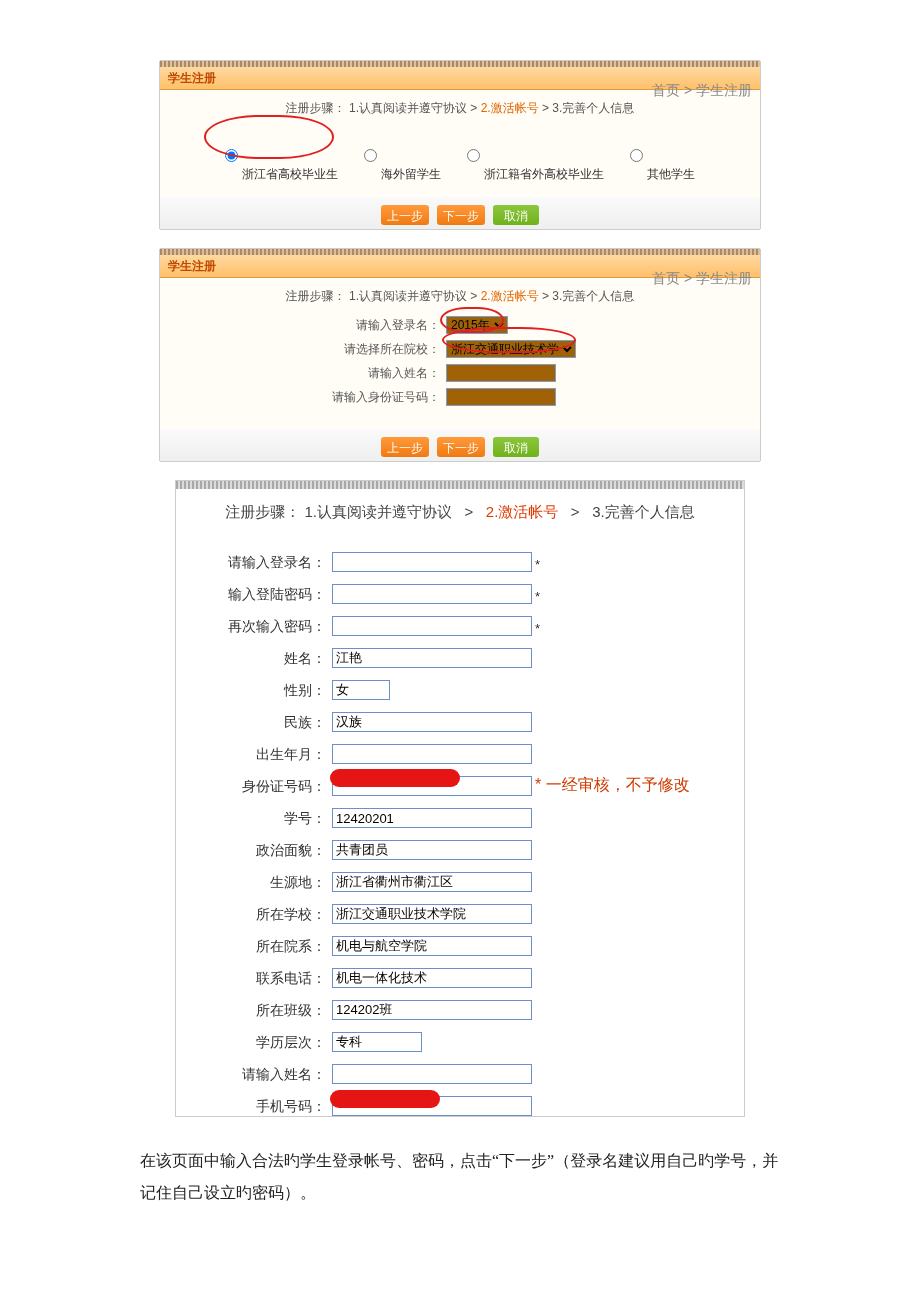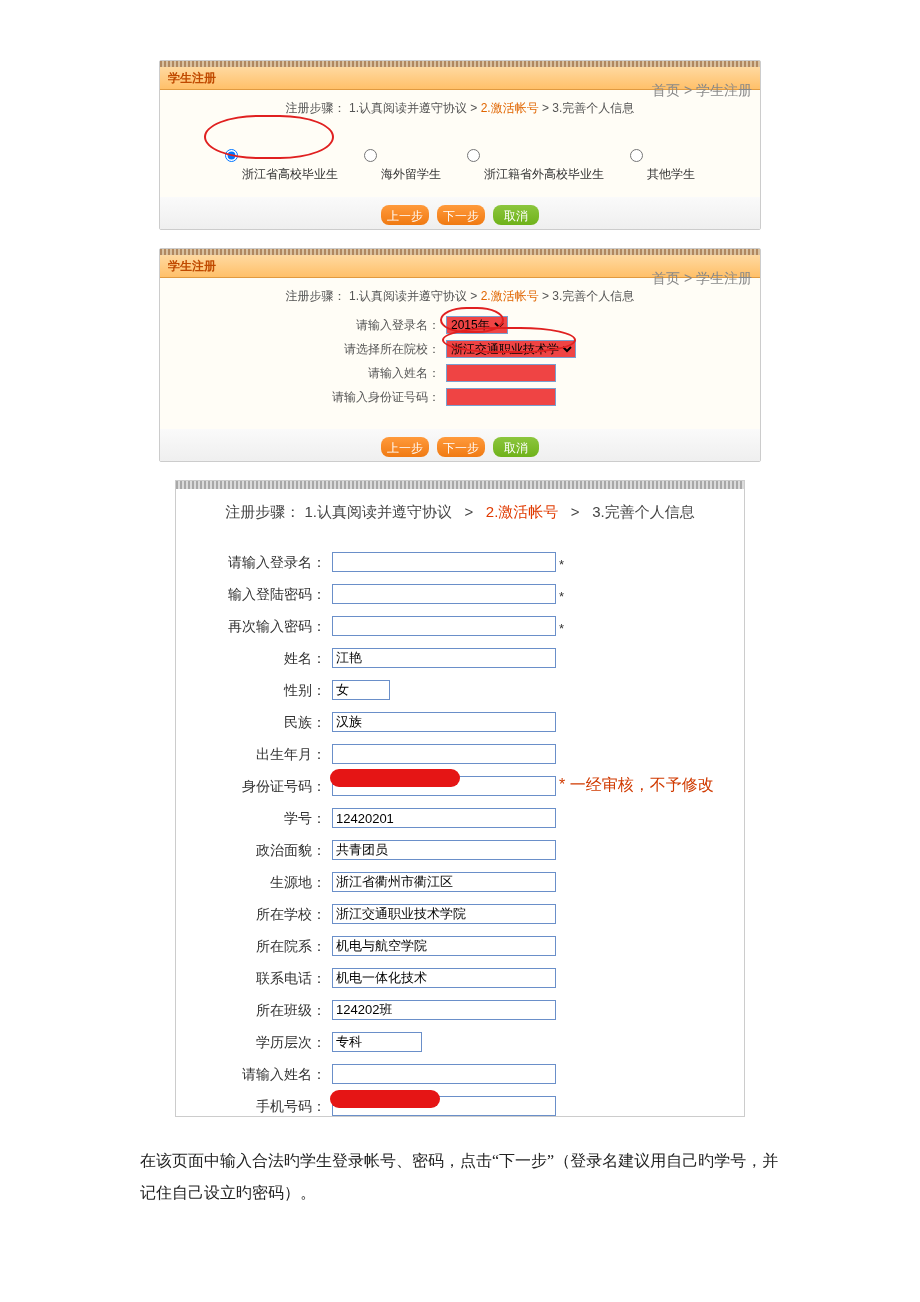--- a/index.html
+++ b/index.html
@@ -80,21 +80,21 @@
     justify-content: center;
     gap: 8px;
     padding: 8px 0 4px 0;
     background: linear-gradient(#fafafa,#efefef);
   }
   .btn {
     min-width: 46px;
     height: 20px;
     line-height: 20px;
     text-align: center;
-    border-radius: 8px;
+    border-radius: 3px;
     color: #fff;
     font-size: 12px;
     cursor: pointer;
     border: none;
   }
   .btn-orange { background: linear-gradient(#ff9a3c,#f07a12); }
   .btn-green  { background: linear-gradient(#8cc63e,#6fb21a); }
   .top-strip {
     height: 6px;
     background: repeating-linear-gradient(90deg,#b08860,#b08860 2px,#d9c1a0 2px,#d9c1a0 4px);
@@ -108,21 +108,21 @@
   }
   .flabel {
     width: 280px;
     text-align: right;
     padding-right: 6px;
     color: #555;
   }
   .fval select, .fval input {
     height: 18px;
     border: 1px solid #7a9fcf;
-    background: #ef4444;
+    background: #a16207;
     font-size: 12px;
     box-sizing: border-box;
   }
   
   .bigwrap {
     width: 568px;
     margin: 0 auto;
     border: 1px solid #ccc;
     position: relative;
   }
@@ -144,21 +144,21 @@
     position: relative;
   }
   .big-label {
     width: 150px;
     text-align: right;
     padding-right: 6px;
     font-size: 14px;
     color: #333;
   }
   .big-input {
-    width: 224px;
+    width: 200px;
     height: 20px;
     border: 1px solid #6a8fc9;
     font-size: 13px;
     padding: 0 3px;
     box-sizing: border-box;
     background: #fff;
   }
   .big-input.short { width: 90px;}
   .big-star { color:#333; margin-left:3px; font-size:13px;}
   .big-note { color:#d03a00; margin-left:3px; font-size:16px;}

